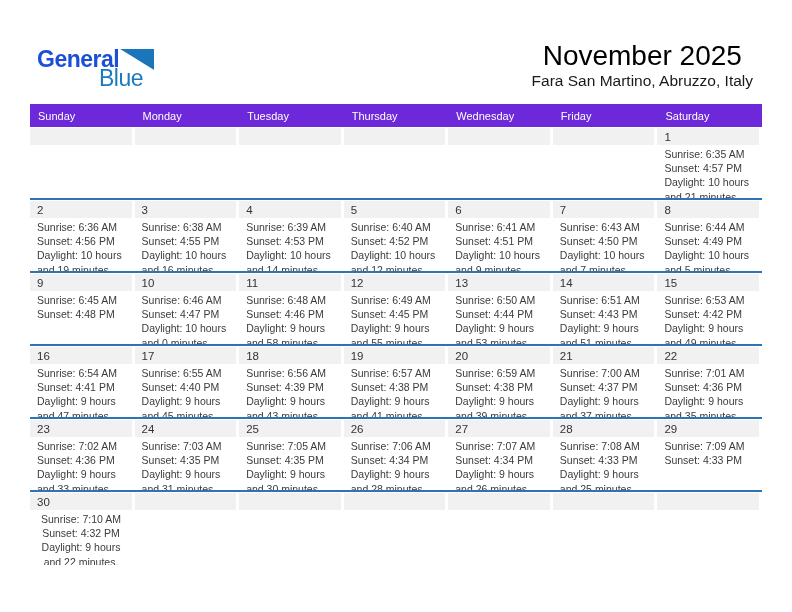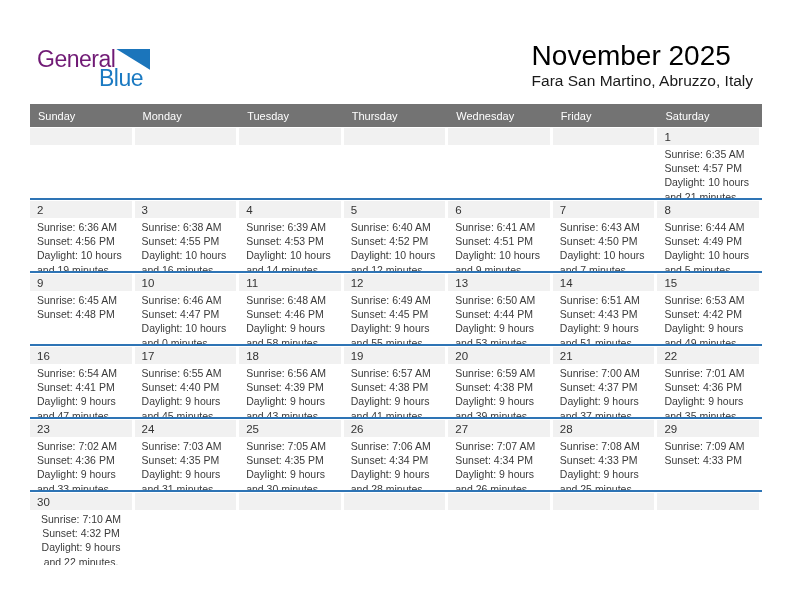--- a/index.html
+++ b/index.html
@@ -12,49 +12,49 @@
   }
   
   .logo {
     position: absolute; left: 37px; top: 48px;
     line-height: 1;
   }
   .logo-row1 {
     display: flex; align-items: flex-start;
   }
   .logo-general {
-    font-size: 23px; color: #701a75; letter-spacing: -0.5px;
-    font-weight: 400;
+    font-size: 23px; color: #1d4ed8; letter-spacing: -0.5px;
+    font-weight: 700;
   }
   .logo-triangle {
     width: 34px; height: 21px;
     background: #1b75bb;
     clip-path: polygon(0 0, 100% 0, 100% 100%);
     margin-left: 1px; margin-top: 1px;
   }
   .logo-blue {
     font-size: 23px; color: #1b7ac2; letter-spacing: -0.5px;
     margin-left: 62px; margin-top: -4px;
   }
   .title-block {
-    position: absolute; right: 39px; top: 40px; text-align: left;
+    position: absolute; right: 39px; top: 40px; text-align: center;
   }
   .page-title {
     font-size: 28px; color: #000000; font-weight: 400;
   }
   .page-subtitle {
     font-size: 15.5px; color: #1a1a1a; 
   }
   
   .calendar {
     position: absolute; left: 30px; top: 104px; width: 732px;
   }
   .dow-row {
     display: grid; grid-template-columns: repeat(7, 1fr);
-    background: #737373; height: 23px;
+    background: #6d28d9; height: 23px;
   }
   .dow-cell {
     color: #ffffff; font-size: 11px;
     display: flex; align-items: center;
     padding-left: 8px;
   }
   .week {
     display: grid; grid-template-columns: repeat(7, 1fr);
     height: 73px;
     border-bottom: 2px solid #2e74b5;

